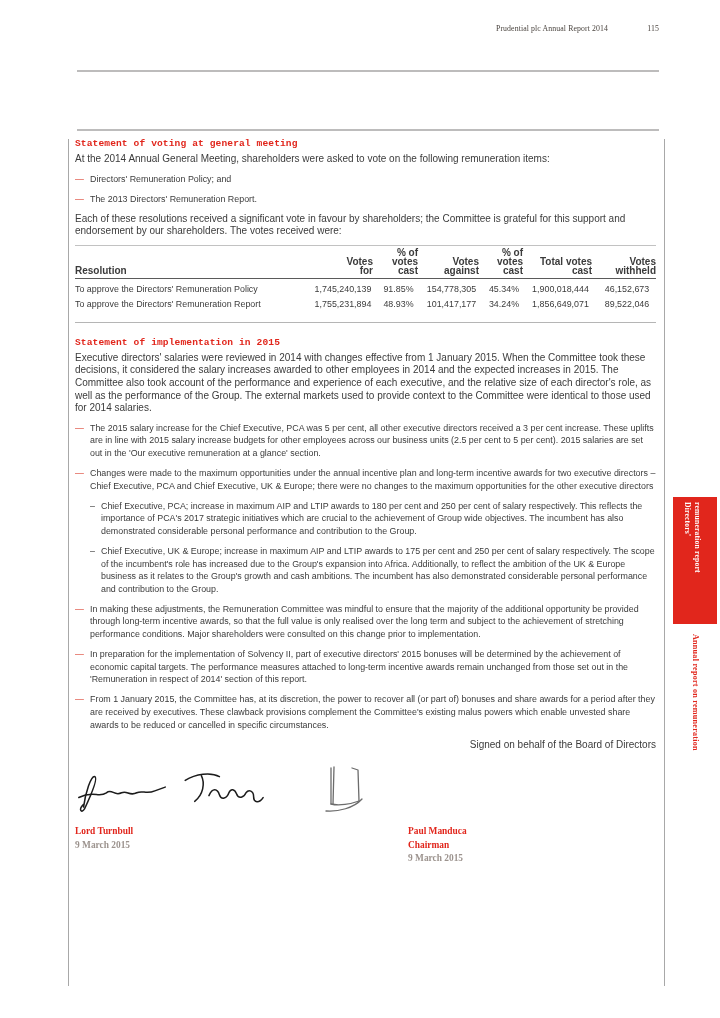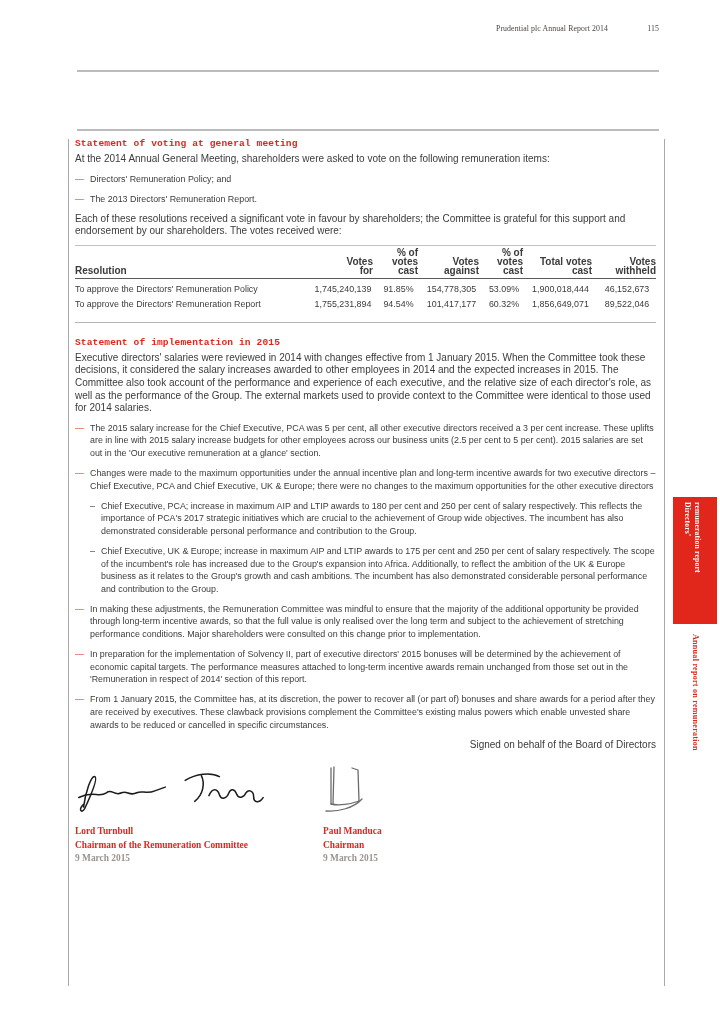--- a/index.html
+++ b/index.html
@@ -47,21 +47,21 @@
   }
   table.votes td.res { text-align:left; padding-left:0; }
   table.votes tbody tr:first-child td { padding-top:4px; }
   table.votes tbody tr:last-child td { border-bottom:1px solid #b5b5b5; padding-bottom:12px; }
   .col-res{width:232px}.col-a{width:66px}.col-b{width:45px}.col-c{width:61px}
   .col-d{width:44px}.col-e{width:69px}.col-f{width:64px}
   
   .signlead { margin-top:18px;text-align:right; }
   .sigrow { display:flex; margin-top:12px; height:56px; align-items:flex-end; }
   .sigrow .sigcell { width:248px; flex:none; }
-  .namesrow { display:flex; margin-top:6px; }
+  .namesrow { display:flex; margin-top:6px;justify-content:space-between; }
   .namesrow .namecell { width:248px; flex:none; font-family:"Liberation Serif", serif;
     font-weight:bold; font-size:9.4px; line-height:13.4px; }
   .namecell .nm, .namecell .rl { color:#e1261c; }
   .namecell .dt { color:#9c938e; }
   
   .side-tab {
     position:absolute; left:673px; top:497px; width:44px; height:127px;
     background:#e1261c;
   }
   .side-tab .vtext {
@@ -131,30 +131,30 @@
           <th>Votes
 withheld</th>
         </tr>
       </thead>
       <tbody>
         <tr>
           <td class="res">To approve the Directors' Remuneration Policy</td>
           <td>1,745,240,139</td>
           <td>91.85%</td>
           <td>154,778,305</td>
-          <td>53.09%</td>
+          <td>45.34%</td>
           <td>1,900,018,444</td>
           <td>46,152,673</td>
         </tr>
         <tr>
           <td class="res">To approve the Directors' Remuneration Report</td>
           <td>1,755,231,894</td>
-          <td>94.54%</td>
+          <td>48.93%</td>
           <td>101,417,177</td>
-          <td>60.32%</td>
+          <td>34.24%</td>
           <td>1,856,649,071</td>
           <td>89,522,046</td>
         </tr>
       </tbody>
     </table>
 
     <h2 class="sec-head" style="margin-top:14px">Statement of implementation in 2015</h2>
     <p class="body">Executive directors' salaries were reviewed in 2014 with changes effective from 1 January 2015. When the Committee took these decisions, it considered the salary increases awarded to other employees in 2014 and the expected increases in 2015. The Committee also took account of the performance and experience of each executive, and the relative size of each director's role, as well as the performance of the Group. The external markets used to provide context to the Committee were identical to those used for 2014 salaries.</p>
 
     <div class="bullet">
@@ -209,21 +209,20 @@
             <path d="M36,38 L35,7 L29,5"></path>
             <path d="M3,48 C15,49 31,45 39,36"></path>
           </g>
         </svg>
       </div>
     </div>
 
     <div class="namesrow">
       <div class="namecell">
         <div class="nm">Lord Turnbull</div>
-        <div class="rl">Chairman of the Remuneration Committee</div>
         <div class="dt">9 March 2015</div>
       </div>
       <div class="namecell">
         <div class="nm">Paul Manduca</div>
         <div class="rl">Chairman</div>
         <div class="dt">9 March 2015</div>
       </div>
     </div>
 
   </div>

